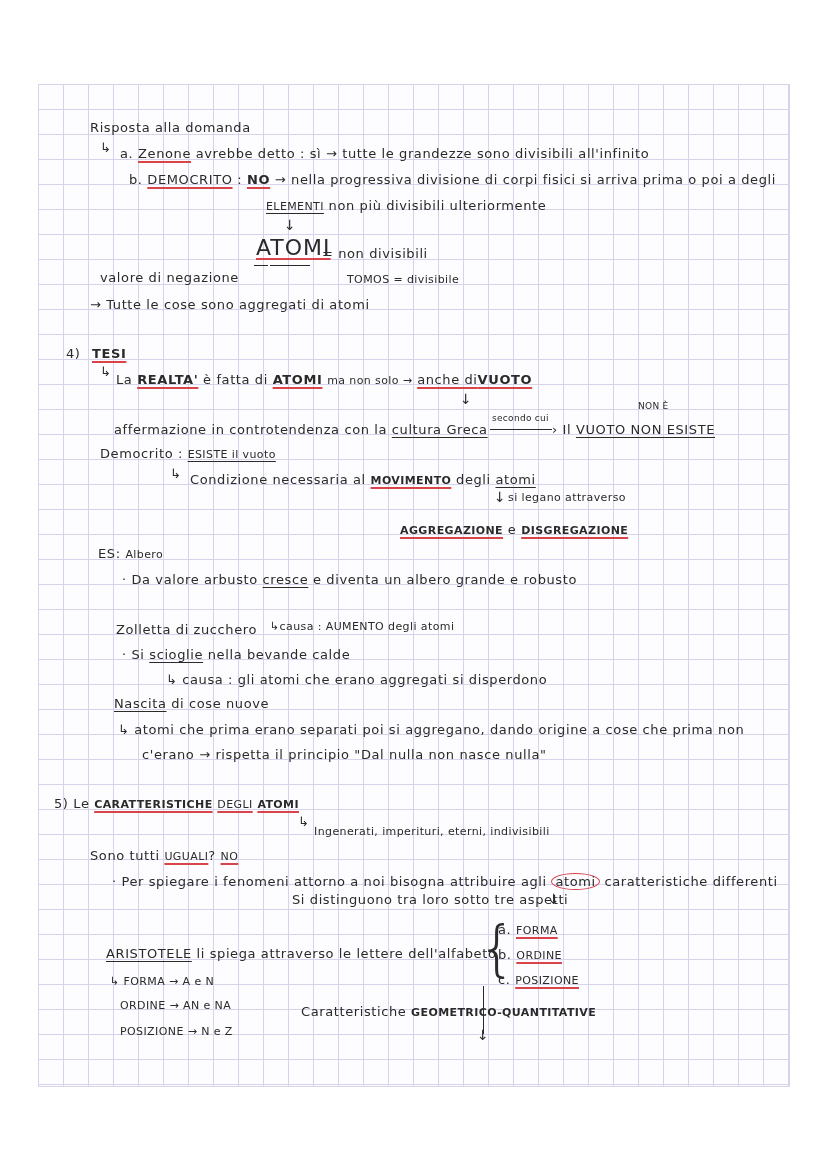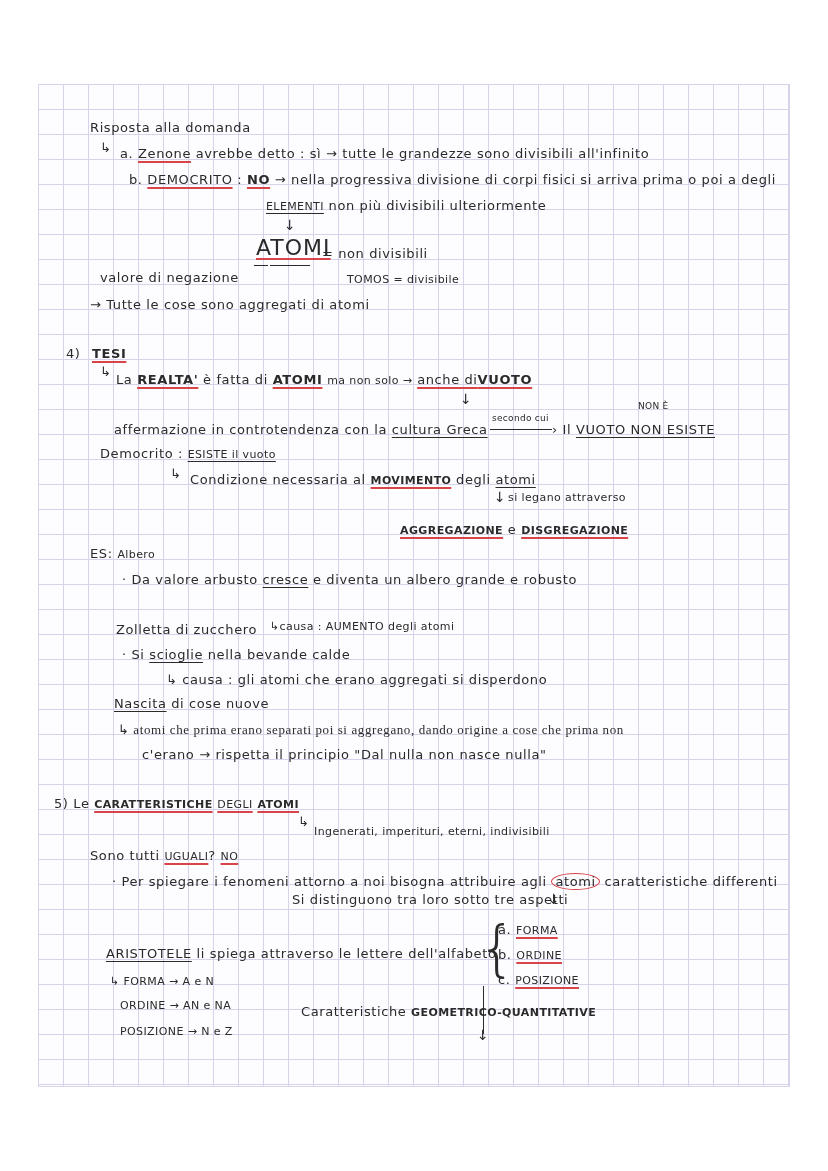--- a/index.html
+++ b/index.html
@@ -101,42 +101,42 @@
   <span class="arrow-down" style="left:494px;top:490px;">↓</span>
   <span class="t sm" style="left:508px;top:490px;">si legano attraverso</span>
   <span class="t" style="left:400px;top:522px;">
     <span class="b rul sm">AGGREGAZIONE</span>
     <span>e</span>
     <span class="b rul sm">DISGREGAZIONE</span>
   </span>
 </div>
 
 <div>
-  <span class="t" style="left:90px;top:546px;">
+  <span class="t" style="left:90px;top:546px;padding-left:8px;">
     <span>ES:</span>
     <span class="sm">Albero</span>
   </span>
   <span class="t" style="left:122px;top:572px;">
     <span>· Da valore arbusto</span>
     <span class="ul">cresce</span>
     <span>e diventa un albero grande e robusto</span>
   </span>
   <span class="t sm" style="left:270px;top:619px;text-align:center;">↳causa : AUMENTO degli atomi</span>
   <span class="t" style="left:116px;top:622px;">Zolletta di zucchero</span>
   <span class="t" style="left:122px;top:647px;">
     <span>· Si</span>
     <span class="ul">scioglie</span>
     <span>nella bevande calde</span>
   </span>
   <span class="t" style="left:166px;top:672px;">↳ causa : gli atomi che erano aggregati si disperdono</span>
   <span class="t" style="left:114px;top:696px;">
     <span class="ul">Nascita</span>
     <span>di cose nuove</span>
   </span>
-  <span class="t" style="left:118px;top:722px;font-family:Liberation Serif, serif;">↳ atomi che prima erano separati poi si aggregano, dando origine a cose che prima non</span>
+  <span class="t" style="left:118px;top:722px;">↳ atomi che prima erano separati poi si aggregano, dando origine a cose che prima non</span>
   <span class="t" style="left:142px;top:747px;">c'erano → rispetta il principio "Dal nulla non nasce nulla"</span>
 </div>
 
 <div>
   <span class="t" style="left:54px;top:796px;">
     <span>5)</span>
     <span>Le</span>
     <span class="b rul sm">CARATTERISTICHE</span>
     <span class="rul sm">DEGLI</span>
     <span class="b rul sm">ATOMI</span>

